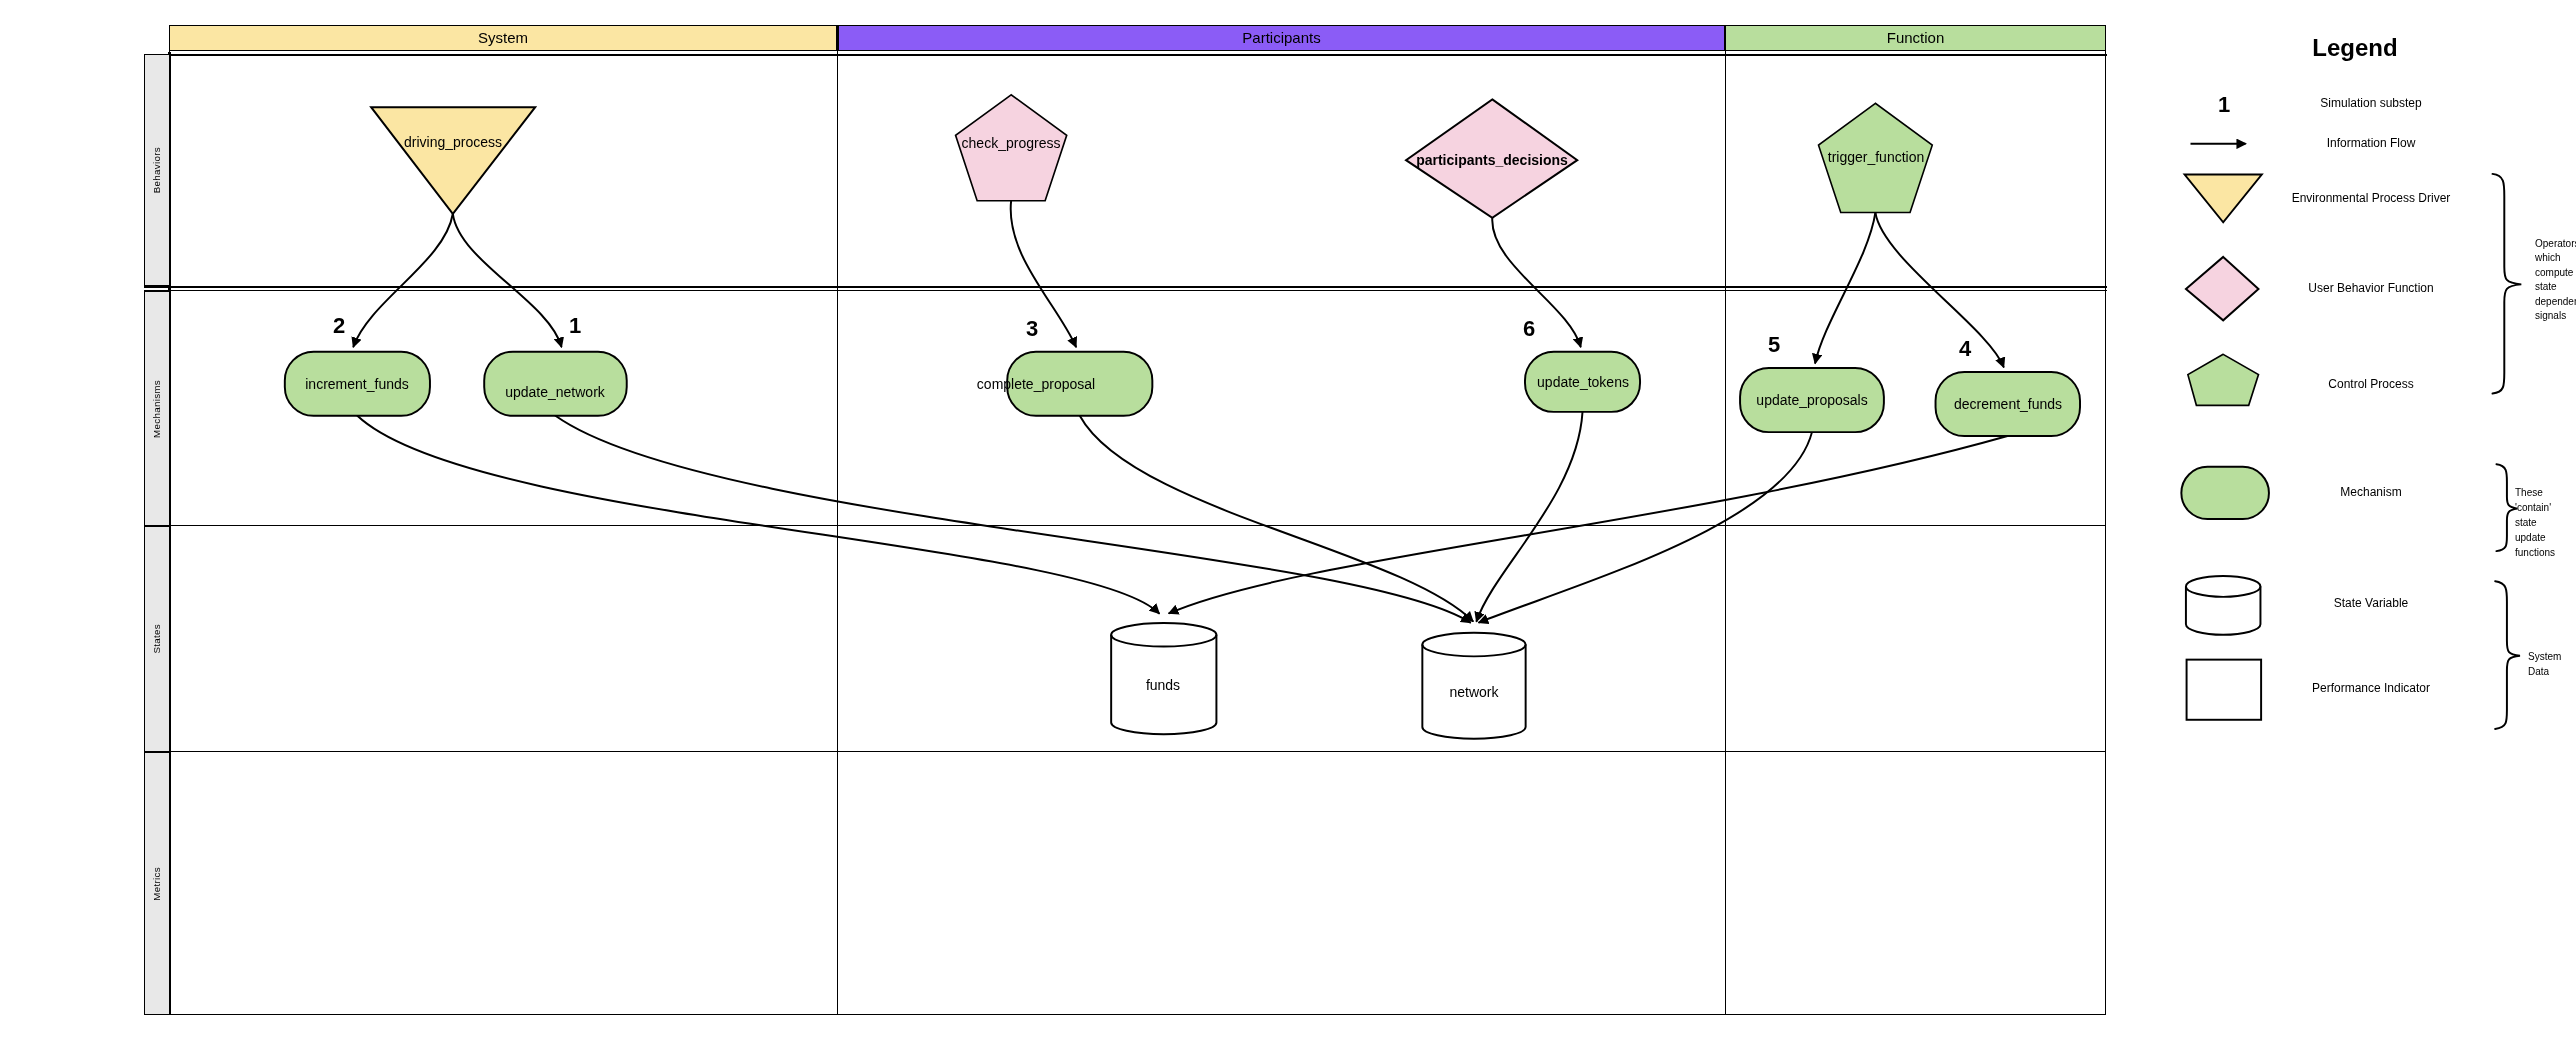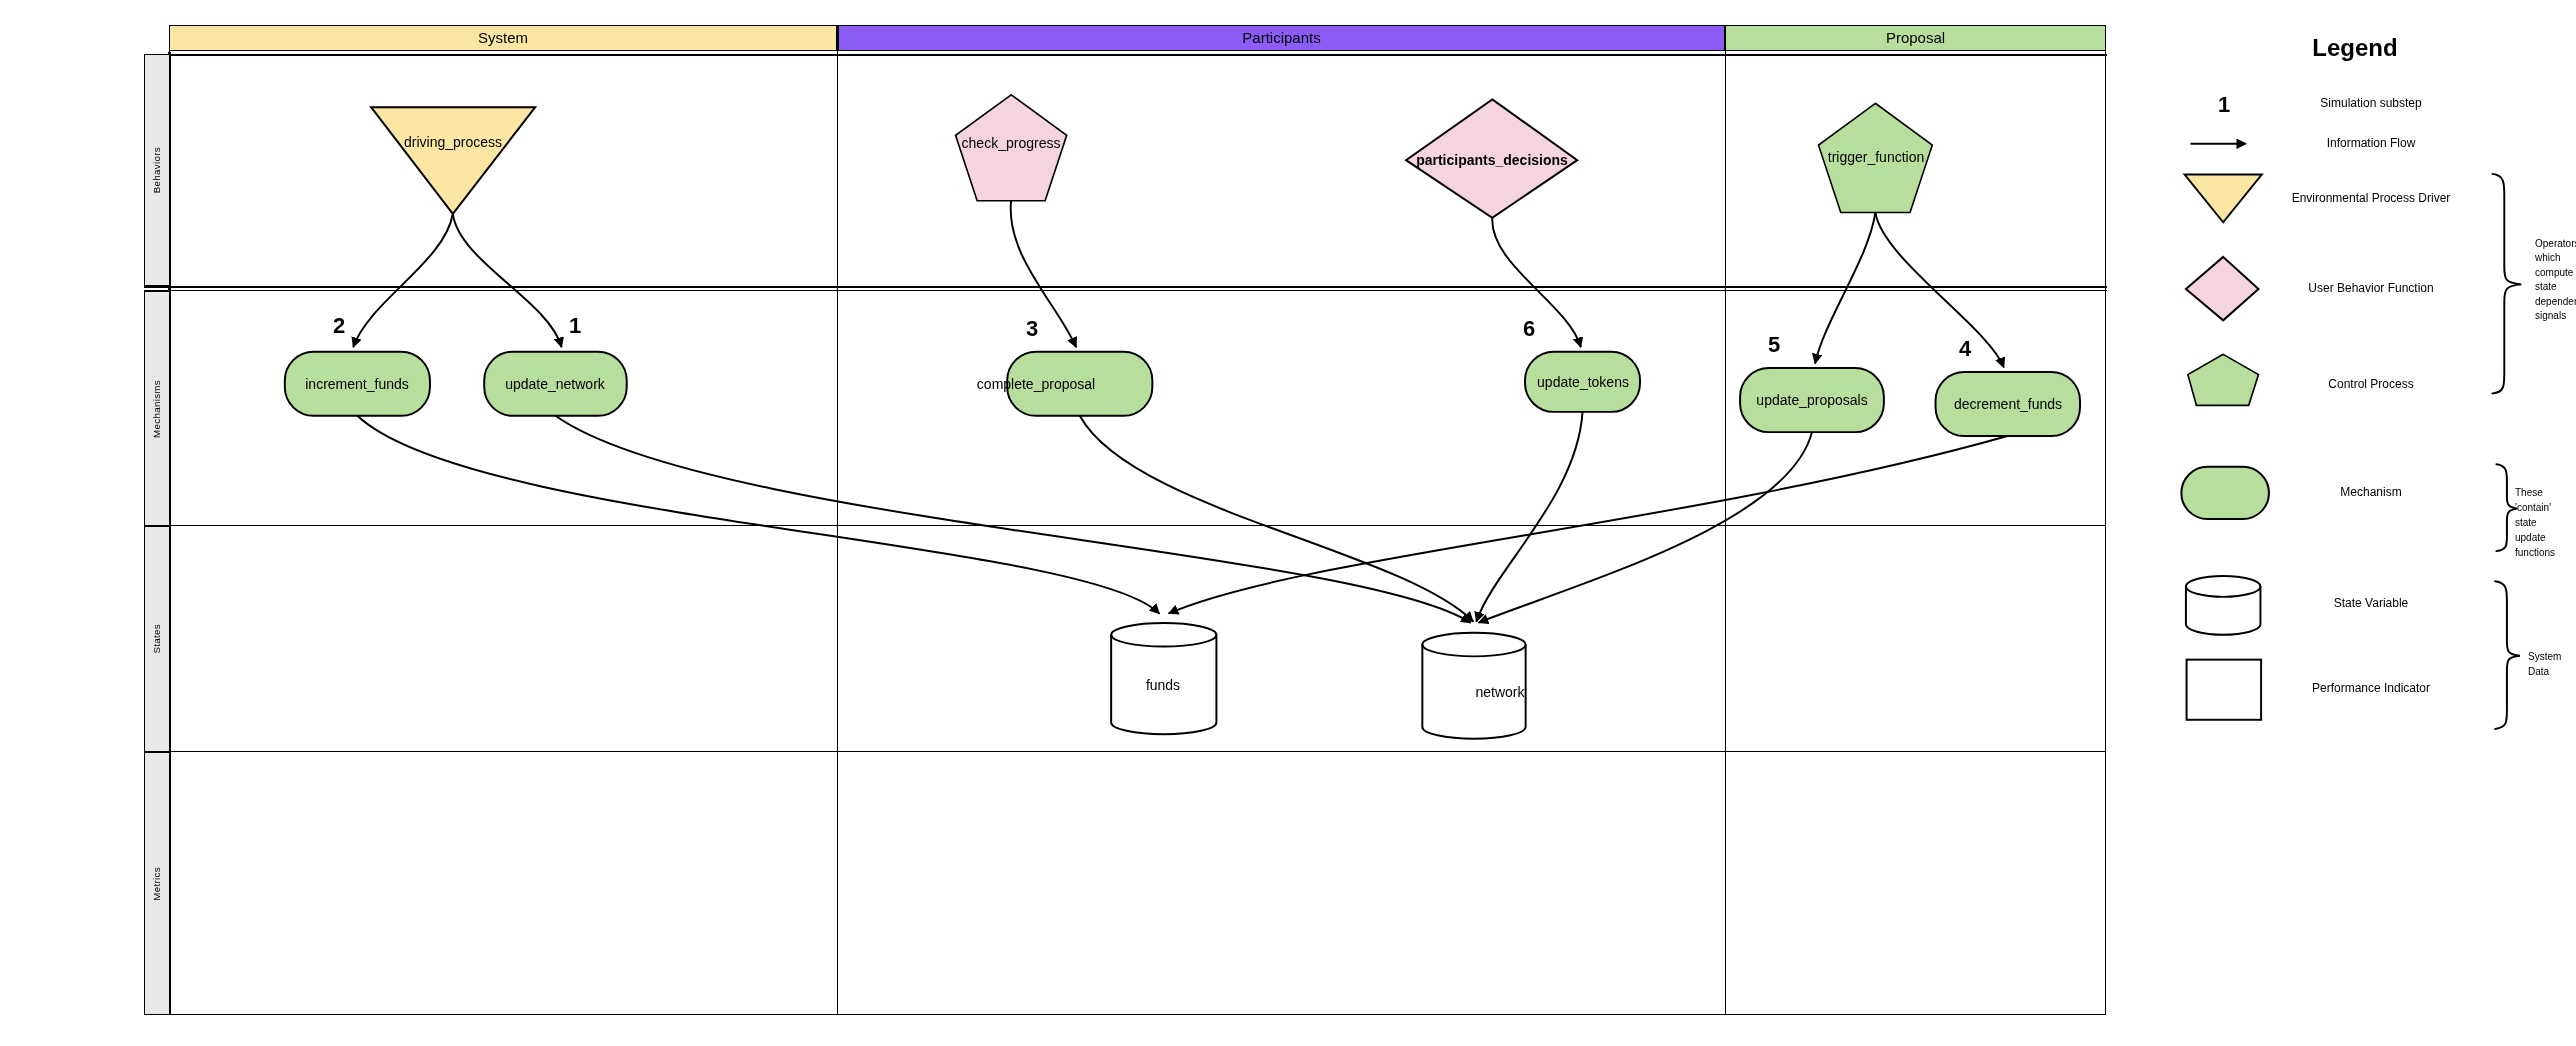--- a/index.html
+++ b/index.html
@@ -22,21 +22,21 @@
 
 <div>
 
   <div class="cell hdr" style="left:169px;top:25px;width:668px;height:25.5px;background:#fbe6a3;">
     <span>System</span>
   </div>
   <div class="cell hdr" style="left:838px;top:25px;width:887px;height:25.5px;background:#8b5cf6;">
     <span>Participants</span>
   </div>
   <div class="cell hdr" style="left:1725px;top:25px;width:381px;height:25.5px;background:#b8de9d;">
-    <span>Proposal</span>
+    <span>Function</span>
   </div>
 
   <div class="cell" style="left:169px;top:25px;width:1937px;height:990px;border-width:1.3px;"></div>
   <div class="line" style="left:168px;top:52px;width:3.3px;height:963px;"></div>
   <div class="line" style="left:144px;top:54px;width:1963px;height:2px;"></div>
   <div class="line" style="left:144px;top:286px;width:1963px;height:2px;"></div>
   <div class="line" style="left:144px;top:290px;width:1963px;height:1.3px;"></div>
   <div class="line" style="left:169px;top:525px;width:1937px;height:1.3px;"></div>
   <div class="line" style="left:169px;top:751px;width:1937px;height:1.3px;"></div>
   <div class="line" style="left:837px;top:25px;width:1.3px;height:990px;"></div>
@@ -125,28 +125,28 @@
 <div class="nlabel" style="left:1876px;top:157px;">trigger_function</div>
 
 <div class="num" style="left:339px;top:326px;">2</div>
 <div class="num" style="left:575px;top:326px;">1</div>
 <div class="num" style="left:1032px;top:329px;">3</div>
 <div class="num" style="left:1529px;top:329px;">6</div>
 <div class="num" style="left:1774px;top:345px;">5</div>
 <div class="num" style="left:1965px;top:349px;">4</div>
 
 <div class="nlabel" style="left:357px;top:384px;">increment_funds</div>
-<div class="nlabel" style="left:555px;top:384px;">update_network</div>
+<div class="nlabel" style="left:555px;top:392px;">update_network</div>
 <div class="nlabel" style="left:1036px;top:384px;">complete_proposal</div>
 <div class="nlabel" style="left:1583px;top:382px;">update_tokens</div>
 <div class="nlabel" style="left:1812px;top:400px;">update_proposals</div>
 <div class="nlabel" style="left:2008px;top:404px;">decrement_funds</div>
 
 <div class="nlabel" style="left:1163px;top:685px;">funds</div>
-<div class="nlabel" style="left:1474px;top:692px;margin-left:26px;">network</div>
+<div class="nlabel" style="left:1474px;top:692px;">network</div>
 
 <div class="leg-title" style="left:2257px;top:34px;width:196px;">Legend</div>
 
 <div class="leg-num" style="left:2224px;top:105px;">1</div>
 
 <div class="leg-lbl" style="top:94px;">Simulation substep</div>
 <div class="leg-lbl" style="top:134px;">Information Flow</div>
 <div class="leg-lbl" style="top:189px;">Environmental Process Driver</div>
 <div class="leg-lbl" style="top:279px;">User Behavior Function</div>
 <div class="leg-lbl" style="top:375px;">Control Process</div>

